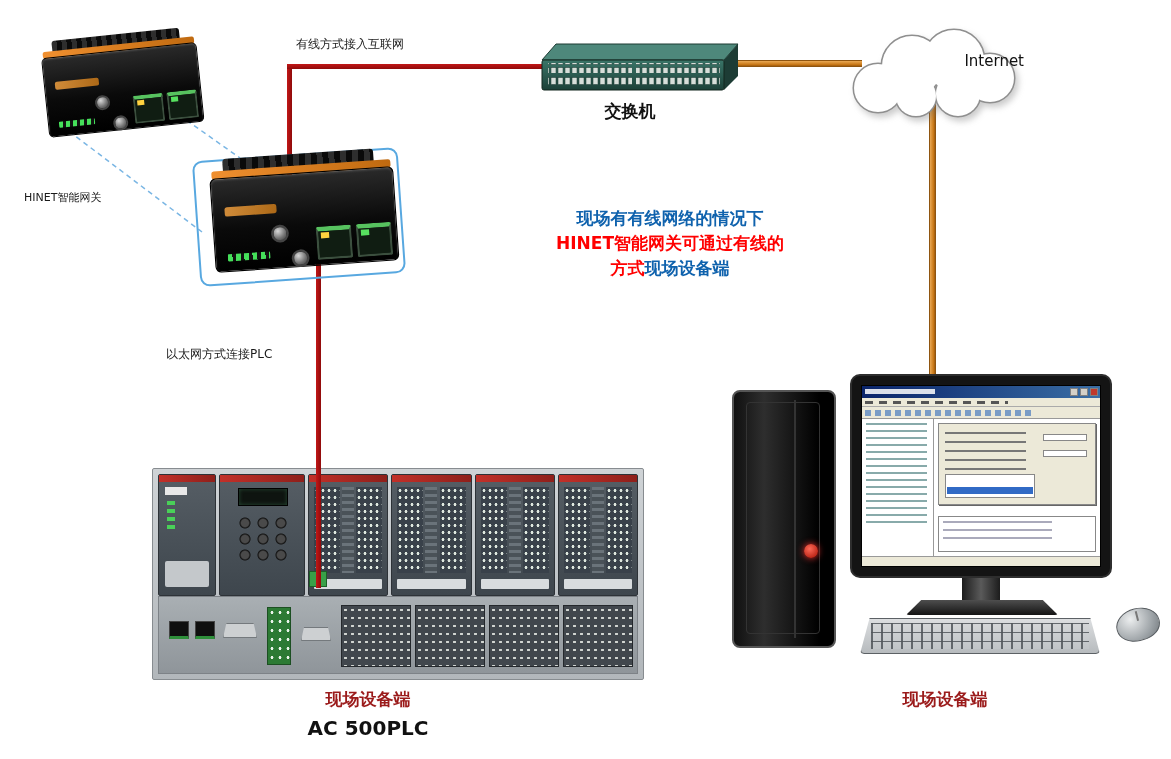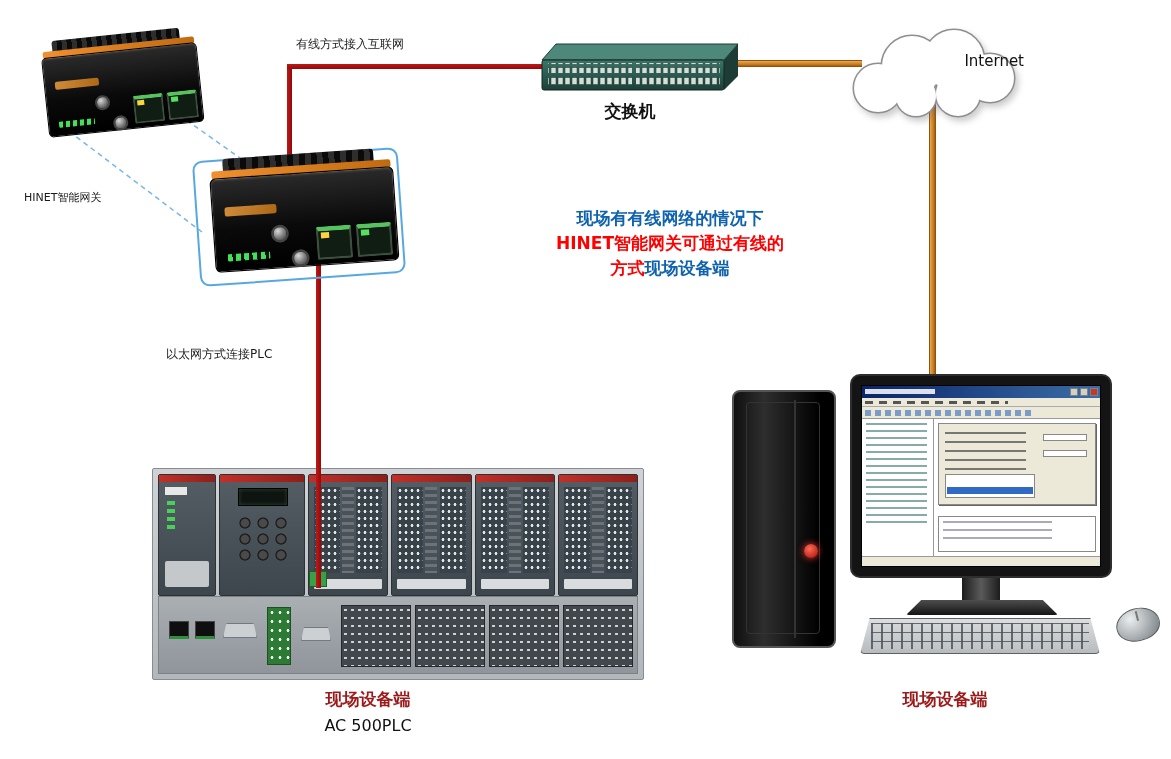--- a/index.html
+++ b/index.html
@@ -157,21 +157,21 @@
   #mouse { position:absolute; left:1116px; top:608px; width:44px; height:33px; z-index:3;
            border-radius:50% 50% 46% 46%; border:1px solid #565b5f; transform:rotate(-14deg);
            background:radial-gradient(circle at 35% 28%,#eceeef,#9aa0a4 65%,#6e7478); }
   .mouse-seam { position:absolute; left:50%; top:2px; width:2px; height:10px; background:#777; }
 
   
   .caption { position:absolute; z-index:7; text-align:center; }
   #caption-field  { left:248px; top:688px; width:240px; }
   #caption-remote { left:795px; top:688px; width:300px; }
   .cap-title { color:#9b1b1b; font-weight:bold; font-size:17px; }
-  .cap-sub   { color:#111;    font-weight:normal; font-size:16px; margin-top:5px; }
+  .cap-sub   { color:#111;    font-weight:bold; font-size:20px; margin-top:5px; }
 </style>
 </head>
 <body>
 
 <div class="scene">
 
   <svg class="underlay" viewBox="0 0 1171 759">
     <line x1="62" y1="126" x2="202" y2="232" stroke="#7ab6e4" stroke-width="1.5" stroke-dasharray="5 4"></line>
     <line x1="172" y1="110" x2="240" y2="158" stroke="#7ab6e4" stroke-width="1.5" stroke-dasharray="5 4"></line>
   </svg>

